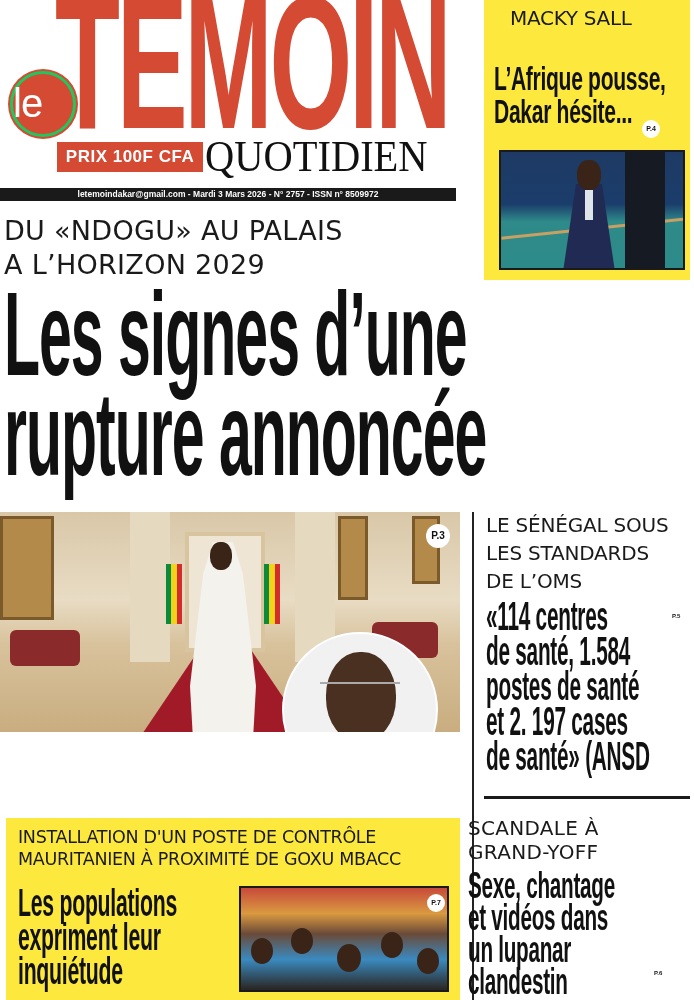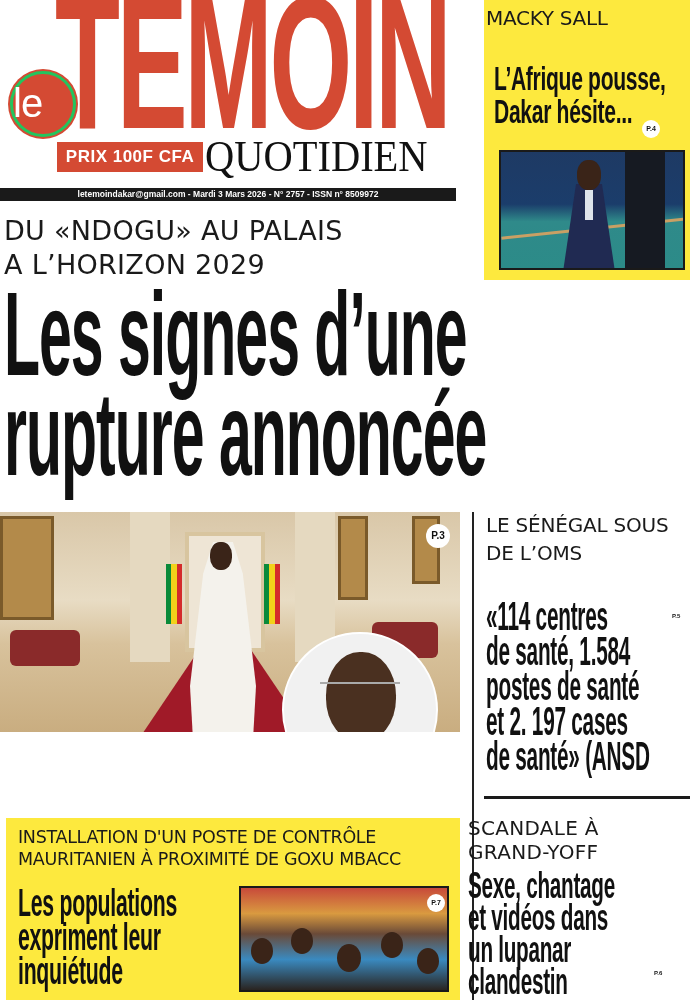--- a/index.html
+++ b/index.html
@@ -32,21 +32,21 @@
   }
   .info-bar {
     position: absolute; left: 0; top: 183px; width: 456px; height: 13px;
     background: #1a1a1a; color: #fff; font-size: 8.5px; font-weight: 700;
     line-height: 13px; text-align: center; white-space: nowrap;
   }
 
   
   .macky-box {
     position: absolute; left: 484px; top: 0; width: 206px; height: 280px;
-    background: #fde93e; padding: 6px 2px;
+    background: #fde93e; padding: 6px 26px;
   }
   .kicker { font-family: "DejaVu Sans", sans-serif; font-weight: 400; color: #1a1a1a; text-transform: uppercase; }
   .macky-kicker { font-size: 20px; line-height: 25px; letter-spacing: -0.3px; }
   .condensed {
     font-family: "Liberation Sans", sans-serif; font-weight: 700; color: #111;
     display: inline-block; transform-origin: left top; white-space: nowrap;
   }
   .macky-headline { position: absolute; left: 10px; top: 62px; font-size: 34px; line-height: 33px; transform: scaleX(0.62); letter-spacing: -0.5px; }
   .page-badge {
     position: absolute; width: 18px; height: 18px; border-radius: 50%;
@@ -172,20 +172,21 @@
     <div class="inset-shirt"></div>
     <div class="inset-head"></div>
     <div class="glasses"></div>
   </div>
 </div>
 
 <div class="v-divider"></div>
 <div class="health">
   <div class="kicker health-kicker">
     <div>LE SÉNÉGAL SOUS</div>
+    <div>LES STANDARDS</div>
     <div>DE L’OMS</div>
   </div>
   <div class="condensed health-headline">
     <div>«114 centres</div>
     <div>de santé, 1.584</div>
     <div>postes de santé</div>
     <div>et 2. 197 cases</div>
     <div>de santé» (ANSD</div>
   </div>
   <div style="position:absolute;left:186px;top:102px;font-size:6px;font-weight:700;">P.5</div>

